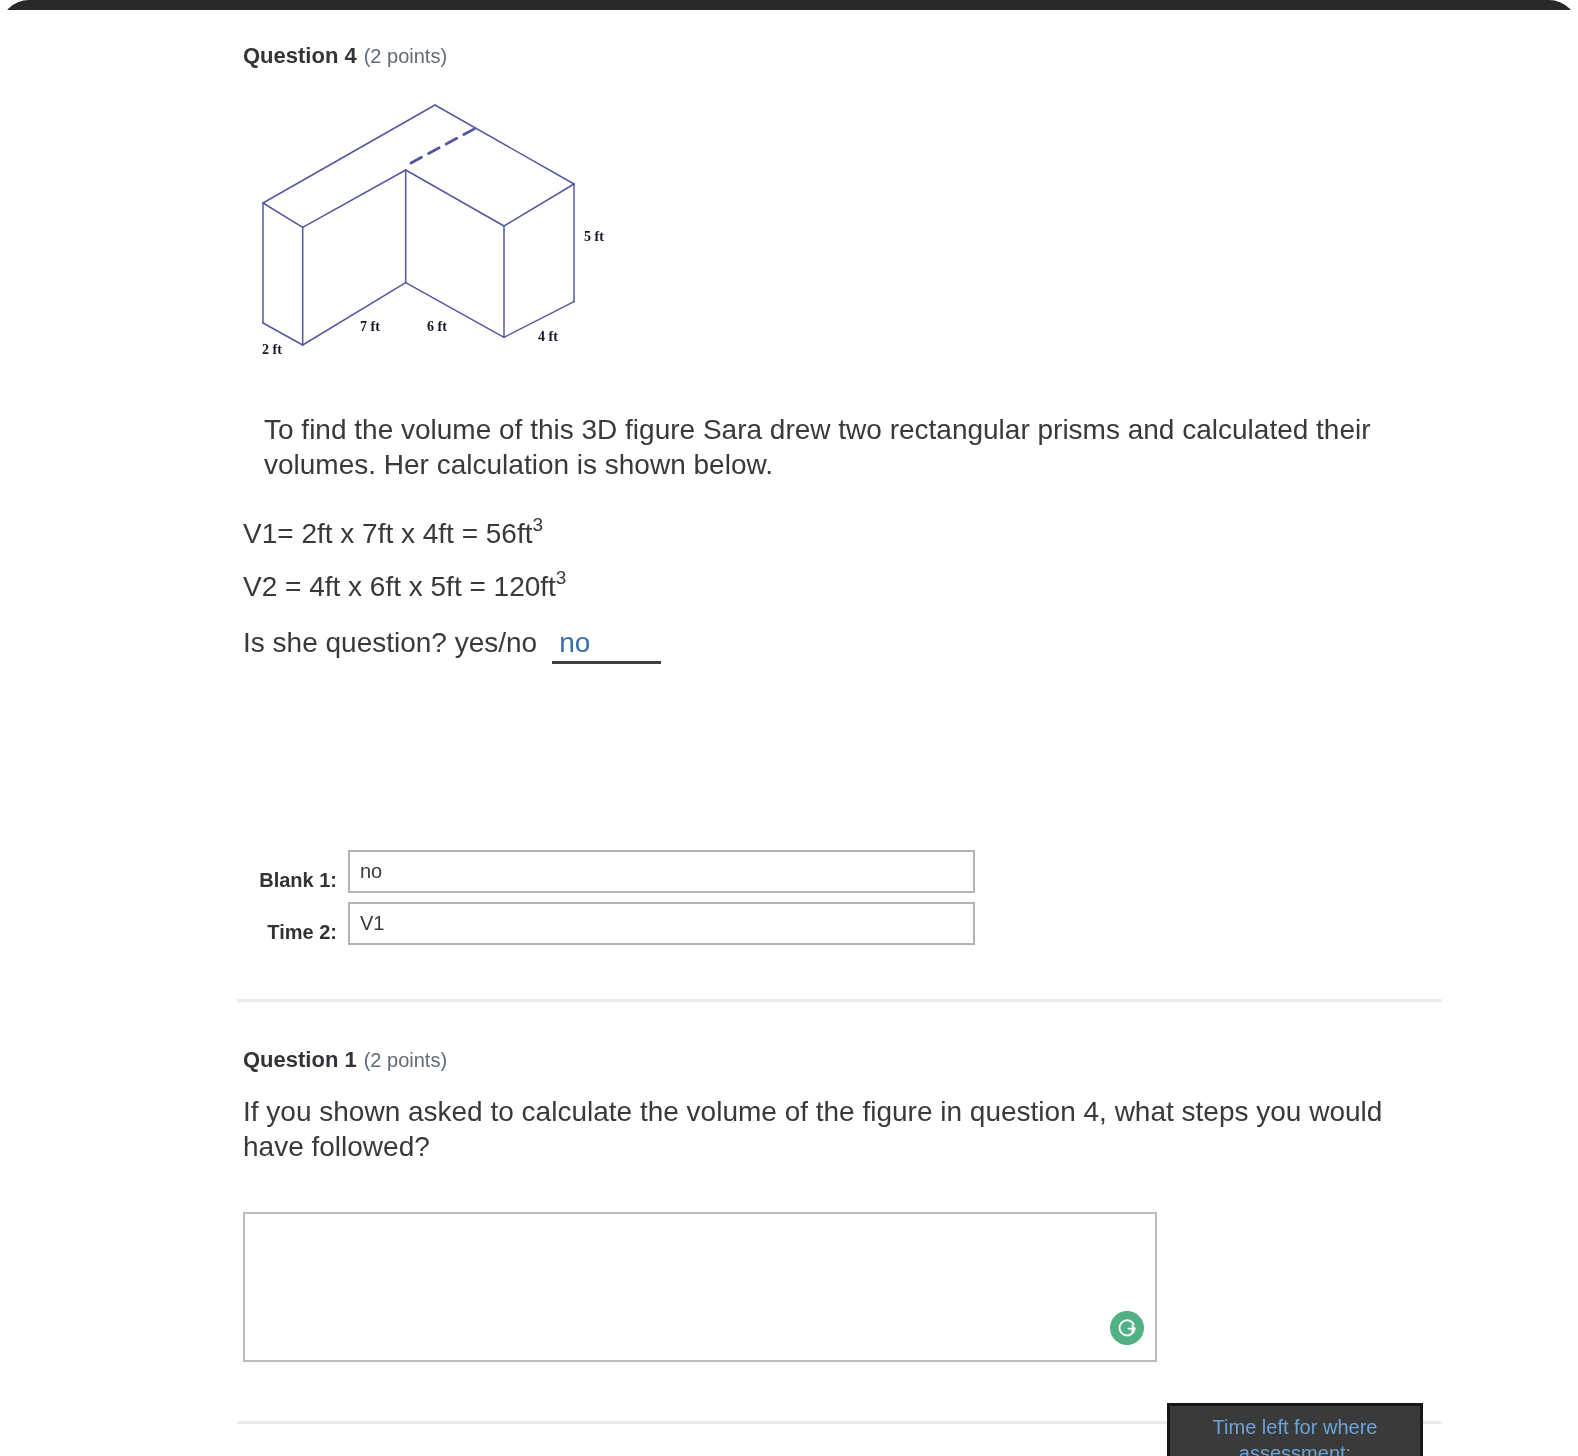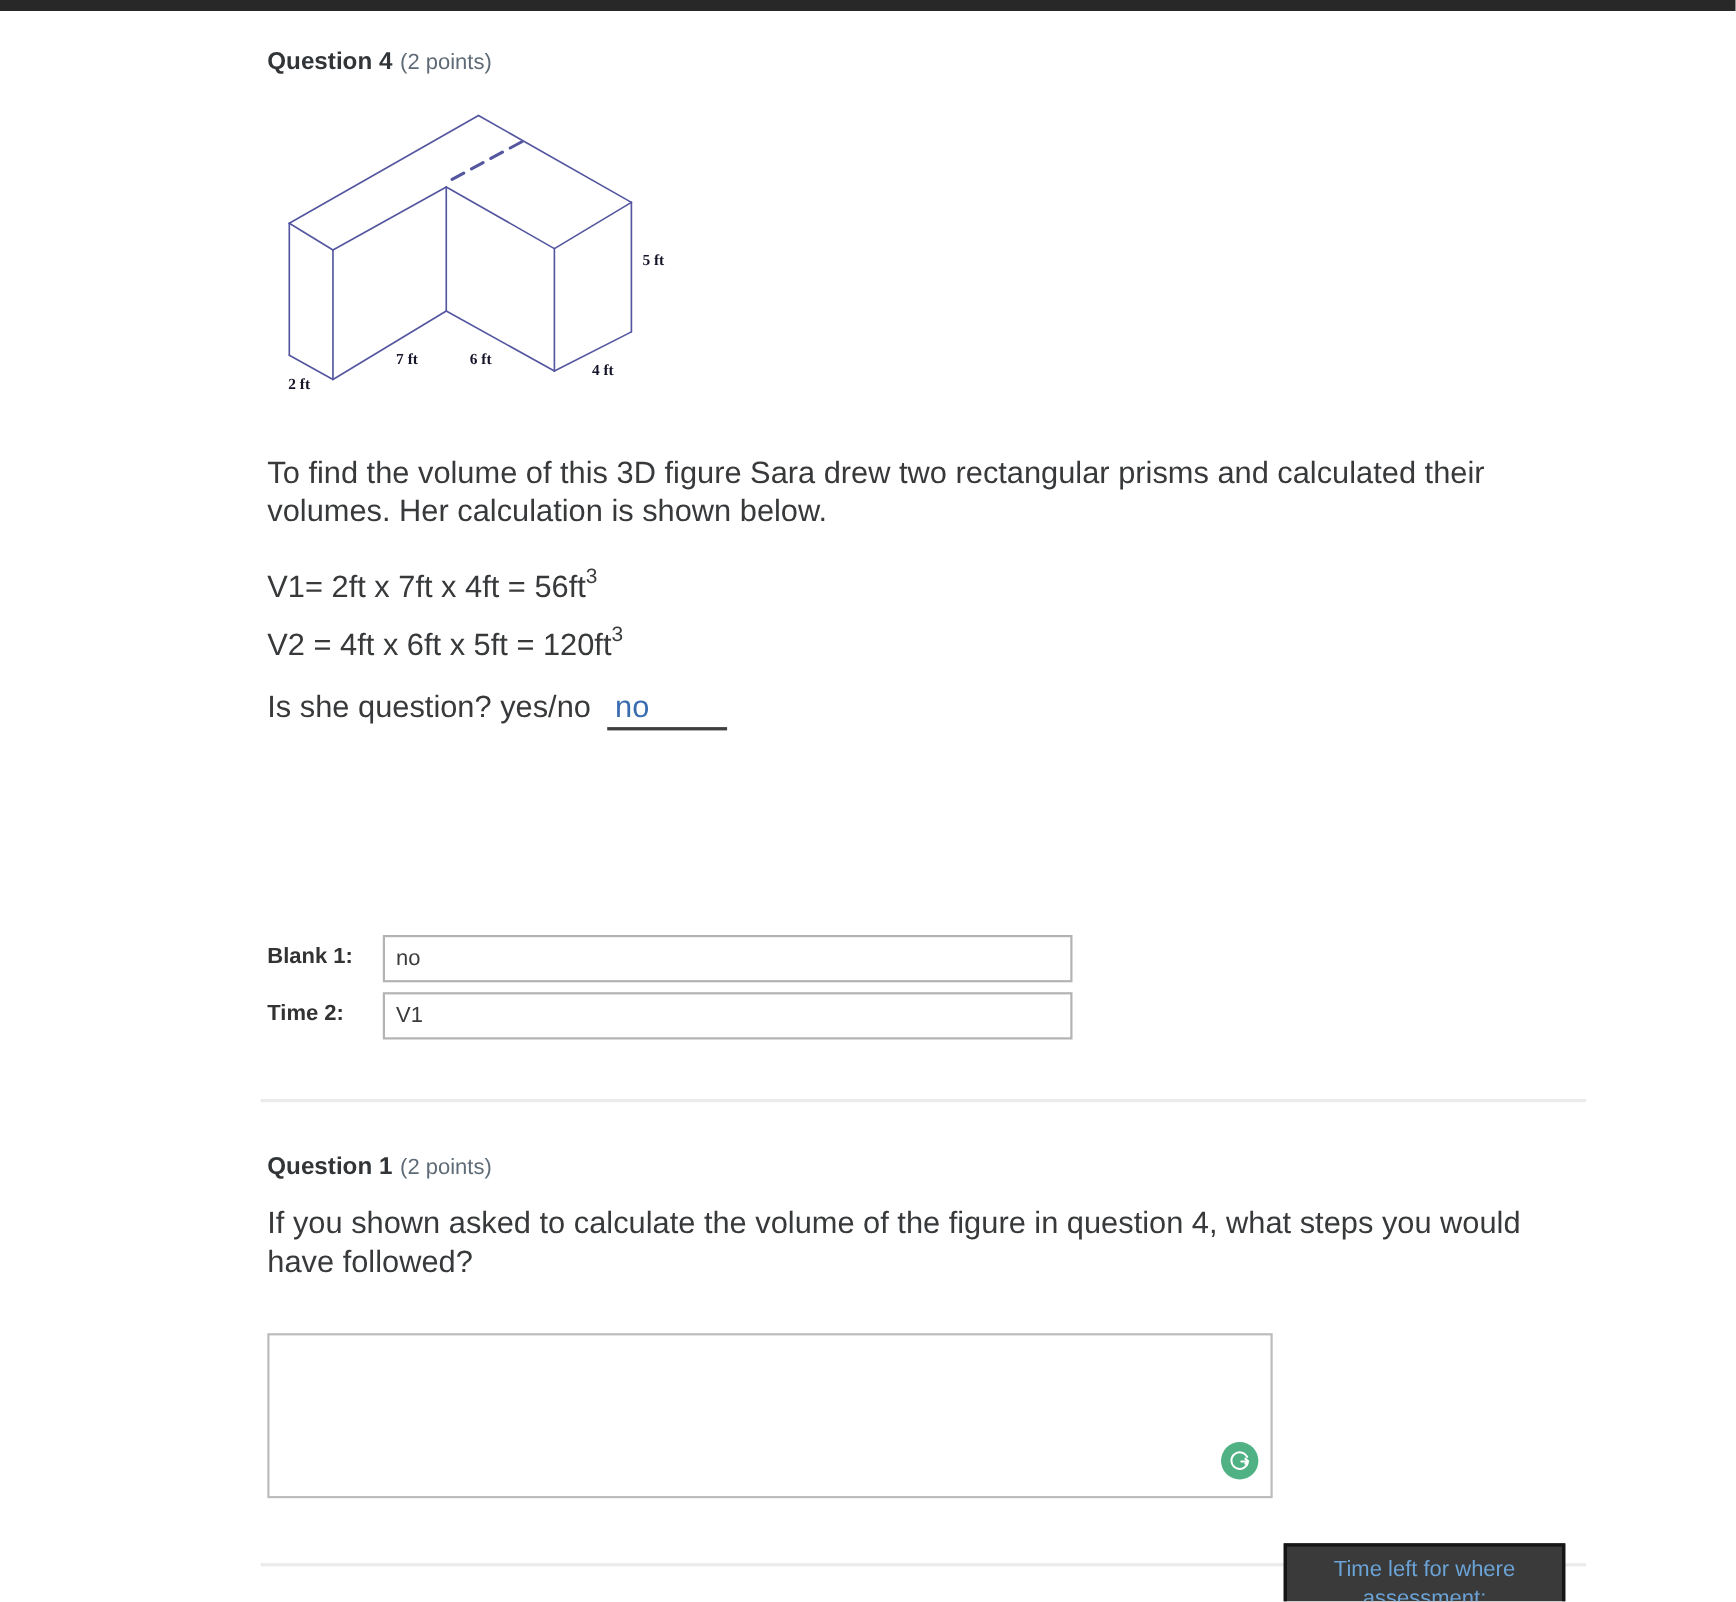--- a/index.html
+++ b/index.html
@@ -1,46 +1,46 @@
 <!DOCTYPE html>
 <html><head>
 <meta charset="utf-8">
 <style>
   * { box-sizing: border-box; margin: 0; padding: 0; }
   html,body { background:#fff; }
   body { font-family:"Liberation Sans", sans-serif; }
-  .page { position:relative; width:1578px; height:1456px; background:#ffffff; overflow:hidden; }
+  .page { position:relative; width:1578px; height:1456px; background:#ffffff; overflow:hidden;border-radius:29px; }
 
   .topbar { position:absolute; left:0; top:0; width:1578px; height:10px; background:#282828; }
 
   .q-heading { position:absolute; left:243px; white-space:nowrap; }
   .q-heading .q-title { font-size:22px; font-weight:bold; color:#323538; }
   .q-heading .q-points { font-size:20px; color:#5f6b76; margin-left:7px; }
   #q4-heading { top:43px; }
   #q5-heading { top:1047px; }
 
   .figure-svg { position:absolute; left:248px; top:95px; }
   .figure-svg text { font-family:"Liberation Serif", serif; font-size:14px; font-weight:600; fill:#15152a; }
 
   .para { position:absolute; left:243px; width:1150px; font-size:28px; line-height:35px; color:#37393b; }
-  #q4-intro { top:412px; }
+  #q4-intro { top:412px;margin-left:21px; }
   #q5-prompt { top:1094px; }
 
   .formula-line { position:absolute; left:243px; font-size:28px; color:#37393b; white-space:nowrap; }
   .formula-line sup { font-size:19px; position:relative; top:-2px; }
   #v1-line { top:506px;margin-top:10px; }
   #v2-line { top:569px; }
   #correct-line { top:627px; }
   #mistake-line { top:680px; }
 
   .blank-answer { display:inline-block; color:#3a6cb0; border-bottom:3px solid #3f3f3f;
                   width:109px; margin-left:15px; padding:0 0 3px 7px; line-height:30px; }
 
-  .blank-label { position:absolute; left:243px; width:94px; 
-                 font-size:20px; font-weight:bold; color:#333; }
+  .blank-label { position:absolute; left:243px; width:94px; text-align:right;
+                 font-size:20px; font-weight:bold; color:#333;margin-top:11px; }
   #blank1-label { top:858px; }
   #blank2-label { top:910px; }
   .blank-input { position:absolute; left:348px; width:627px; height:43px;
                  border:2px solid #b3b3b3; background:#fff; font-family:"Liberation Sans", sans-serif;
                  font-size:20px; color:#3a3a3a; padding-left:10px; outline:none; }
   #blank1-input { top:850px; }
   #blank2-input { top:902px; }
 
   .divider { position:absolute; left:237px; width:1205px; height:3px; background:#ebebeb; }
   #divider-1 { top:999px; }

